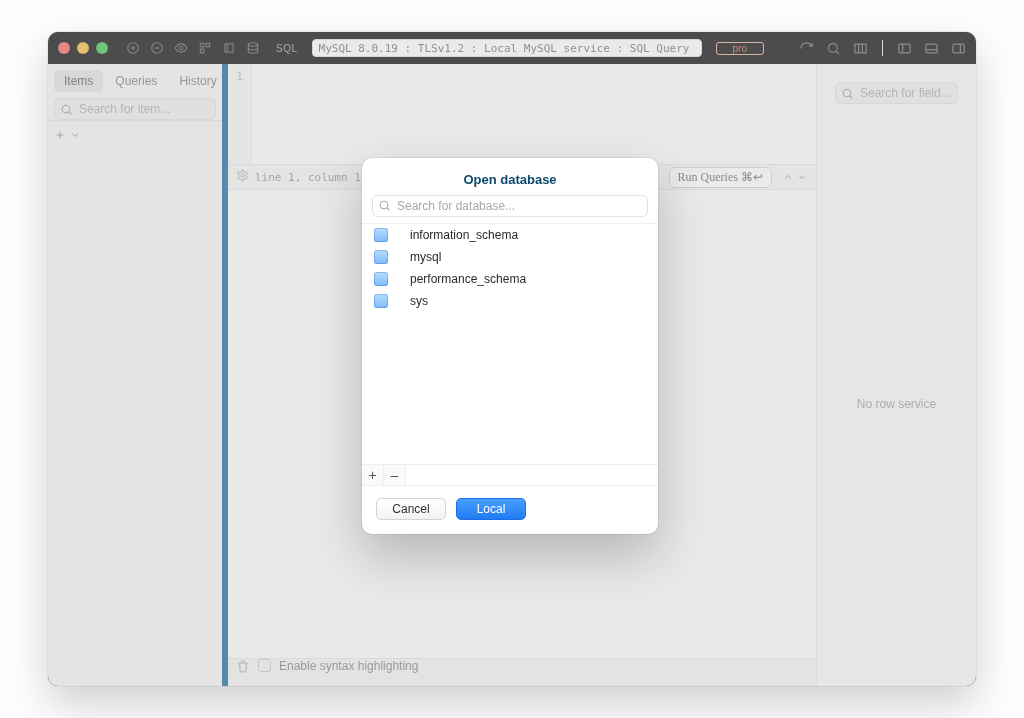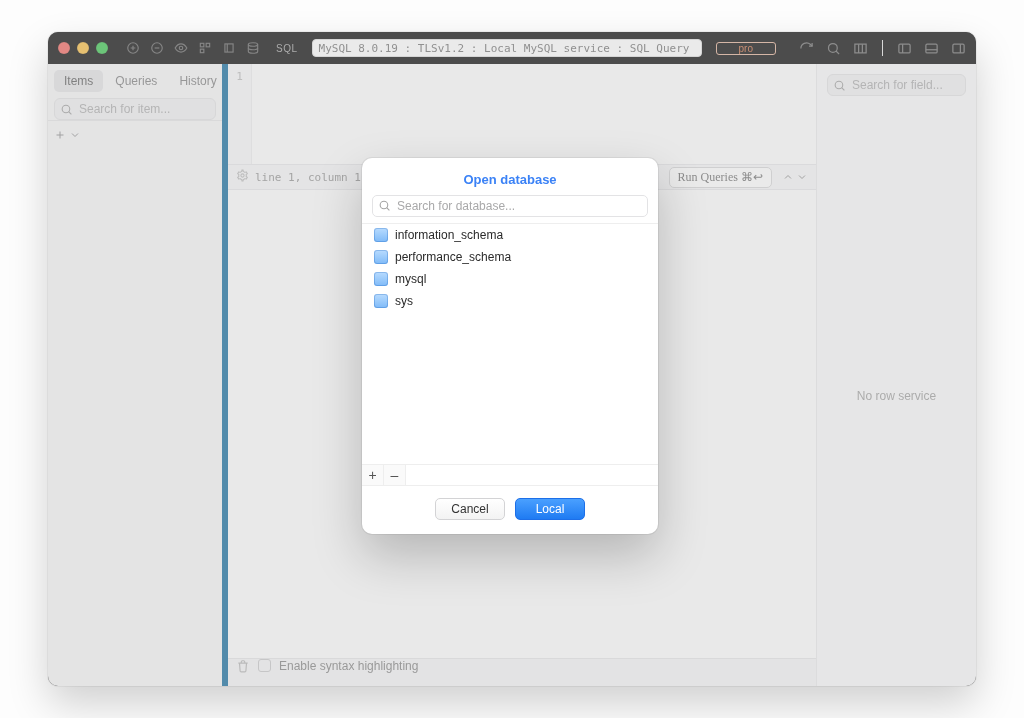--- a/index.html
+++ b/index.html
@@ -31,21 +31,21 @@
   .tb-icons { display:flex; align-items:center; gap:10px; margin-left:10px; color:#9b9b9b; }
   .tb-ico svg { width:14px; height:14px; display:block; }
   .tb-ico { opacity:.6; }
   .sql-pill { font-size:10px; color:#9b9b9b; letter-spacing:.5px; margin-left:6px; }
   .addr {
     flex: 0 0 auto; width: 390px; height:18px; line-height:18px; margin-left:6px;
     background:#fff; border:1px solid #dedede; border-radius:4px; font-size:11px;
     color:#6e6e6e; font-family: ui-monospace, Menlo, monospace; padding:0 6px; white-space:nowrap;
     overflow:hidden; text-overflow: ellipsis;
   }
-  .pro-badge { font-size:10px; color:#d46b3a; border:1px solid #e3ab8d; border-radius:3px; padding:0 22px; margin-left:6px; }
+  .pro-badge { font-size:10px; color:#d46b3a; border:1px solid #e3ab8d; border-radius:3px; padding:0 16px; margin-left:6px; }
   .tb-right { margin-left:auto; display:flex; align-items:center; gap:12px; color:#aeaeae; }
   .tb-right .tb-ico svg { width:15px; height:15px; display:block; }
   .tb-divider { width:1px; height:16px; background:#e2e2e2; margin:0 2px; }
 
   
   .columns { flex:1; display:flex; min-height:0; }
   .left-pane { width:180px; background:#f5f5f6; border-right:6px solid #0369a1; display:flex; flex-direction:column; }
   .center-pane { flex:1; display:flex; flex-direction:column; min-width:0; }
   .right-pane { width:160px; background:#f9f9fa; border-left:1px solid #e9e9eb; display:flex; flex-direction:column; }
 
@@ -78,53 +78,53 @@
   .run-btn { margin-left:auto; font-family:-apple-system; font-size:12px; background:#fff; border:1px solid #d3d3d5; border-radius:5px; padding:2px 8px; color:#666; display:flex; align-items:center; gap:4px;}
   .chev-group { display:flex; align-items:center; gap:2px; color:#8a8a8a; margin-left:4px;}
   .chev-group svg { width:12px; height:12px; }
   .results-empty { flex:1; background:#fdfdfe; }
 
   .center-footer { height:28px; border-top:1px solid #e4e4e6; background:#f4f4f5; display:flex; align-items:flex-start; gap:8px; padding:0 8px; font-size:12px; color:#7d7d7d; }
   .center-footer .trash svg { width:14px; height:14px; opacity:.55; }
   .chk { width:13px; height:13px; border:1px solid #c5c5c7; border-radius:3px; display:inline-block; vertical-align:middle; }
 
   
-  .field-search { margin:10px; position:relative; }
+  .field-search { margin:18px; position:relative; }
   .no-row { flex:1; display:flex; align-items:center; justify-content:center; font-size:12px; color:#9a9a9a; }
 
   
   .modal {
     position:absolute;
     width:296px;
     left: 362px;
     top: 158px;
     background:#fff; border-radius:10px;
     box-shadow: 0 22px 50px rgba(0,0,0,.22), 0 0 0 1px rgba(0,0,0,.06);
     overflow:hidden;
     display:flex; flex-direction:column;
     z-index: 20;
   }
-  .modal-title { text-align:center; font-weight:600; font-size:13px; padding:14px 0 8px; color:#3b82f6; }
+  .modal-title { text-align:center; font-weight:600; font-size:13px; padding:14px 0 8px; color:#0c4a6e; }
   .modal-search-wrap { padding: 0 10px 6px; position:relative;text-decoration:underline; }
   .modal-search {
     width:100%; height:22px; border:1px solid #e3e3e5; border-radius:5px;
     background:#fff; font-size:12px; padding-left:24px; color:#888;
   }
   .modal-search-wrap .icon { position:absolute; left:16px; top:3px; color:#a3a3a3; }
   .modal-search-wrap .icon svg { width:13px; height:13px; }
   .db-list { border-top:1px solid #eee; border-bottom:1px solid #eee; height:242px; overflow:auto; }
-  .db-item { display:flex; align-items:center; gap:7px; padding:4px 12px; font-size:12px; color:#2a2a2a; }
+  .db-item { display:flex; align-items:center; gap:22px; padding:4px 12px; font-size:12px; color:#2a2a2a; }
   .db-cube {
     width:14px; height:14px; border-radius:3px;
     background: linear-gradient(180deg,#b9dcff,#7fbaf8);
     box-shadow: inset 0 0 0 1px rgba(0,80,180,.25);
   }
   .list-ops { display:flex; border-bottom:1px solid #eee; }
   .op-btn { width:22px; height:20px; border-right:1px solid #eee; display:flex; align-items:center; justify-content:center; color:#555; font-size:14px; background:#fafafa; }
-  .modal-actions { display:flex; justify-content:center; gap:10px; padding:12px 14px 14px; }
+  .modal-actions { display:flex; justify-content:flex-start; gap:10px; padding:12px 14px 14px; }
   .btn {
     min-width:70px; height:22px; font-size:12px; border-radius:5px; border:1px solid #d3d3d5;
     background:linear-gradient(#ffffff,#f3f3f3); color:#333; display:flex; align-items:center; justify-content:center;
   }
   .btn.primary {
     border:1px solid #1d6fe8; color:#fff;
     background:linear-gradient(#4aa0ff,#1f7bf2);
   }
   input { outline:none; }
   input::placeholder { color:#a9a9aa; }
@@ -307,25 +307,25 @@
           </svg></span>
       <input class="modal-search" placeholder="Search for database..." style="">
     </div>
     <div class="db-list" id="db-list">
         <div class="db-item">
           <span class="db-cube"></span>
           <span>information_schema</span>
         </div>
         <div class="db-item">
           <span class="db-cube"></span>
-          <span>performance_schema</span>
+          <span>mysql</span>
         </div>
         <div class="db-item">
           <span class="db-cube"></span>
-          <span>mysql</span>
+          <span>performance_schema</span>
         </div>
         <div class="db-item">
           <span class="db-cube"></span>
           <span>sys</span>
         </div>
       </div>
     <div class="list-ops">
       <div class="op-btn">+</div>
       <div class="op-btn">–</div>
     </div>

